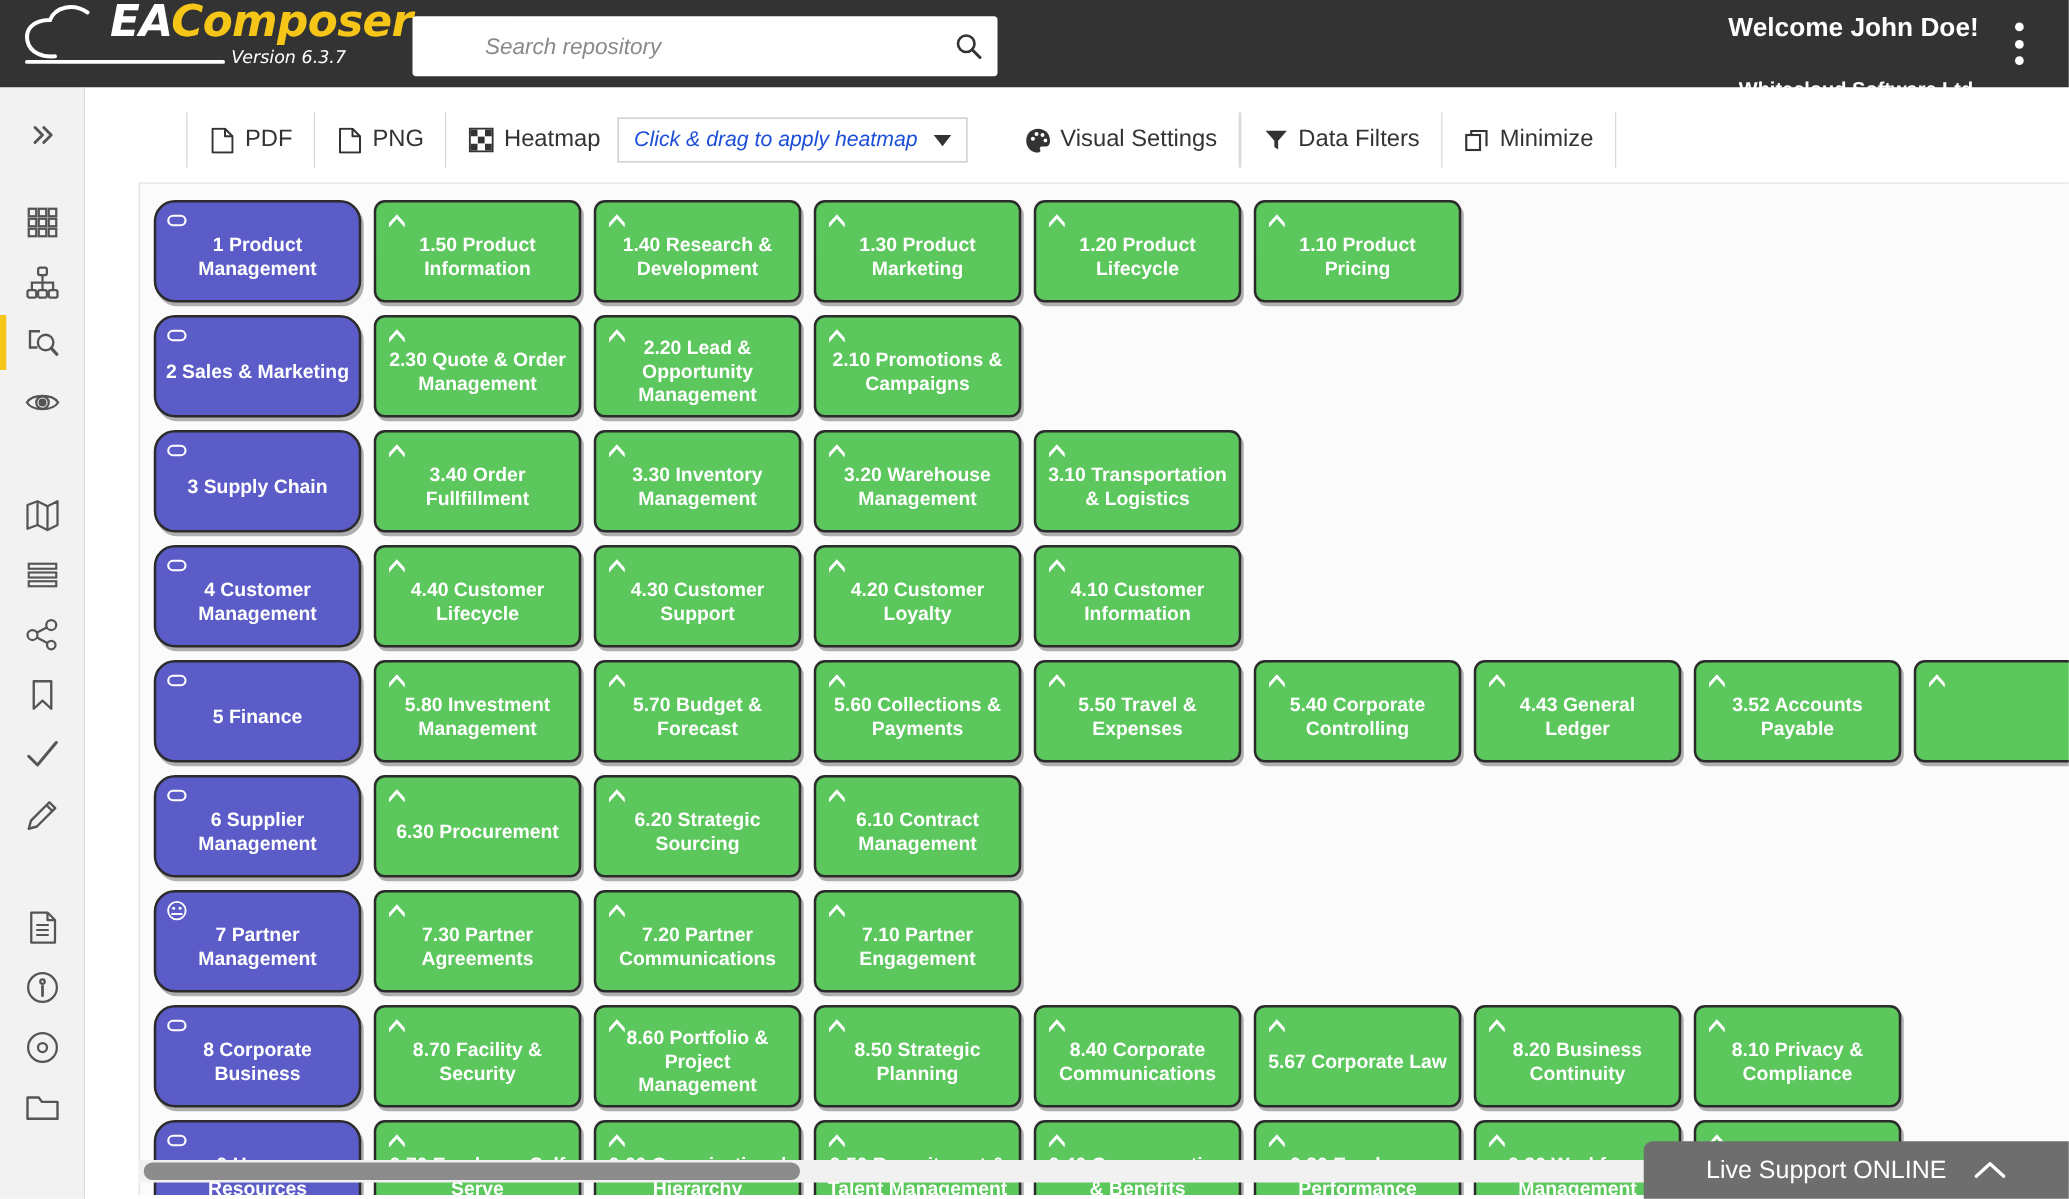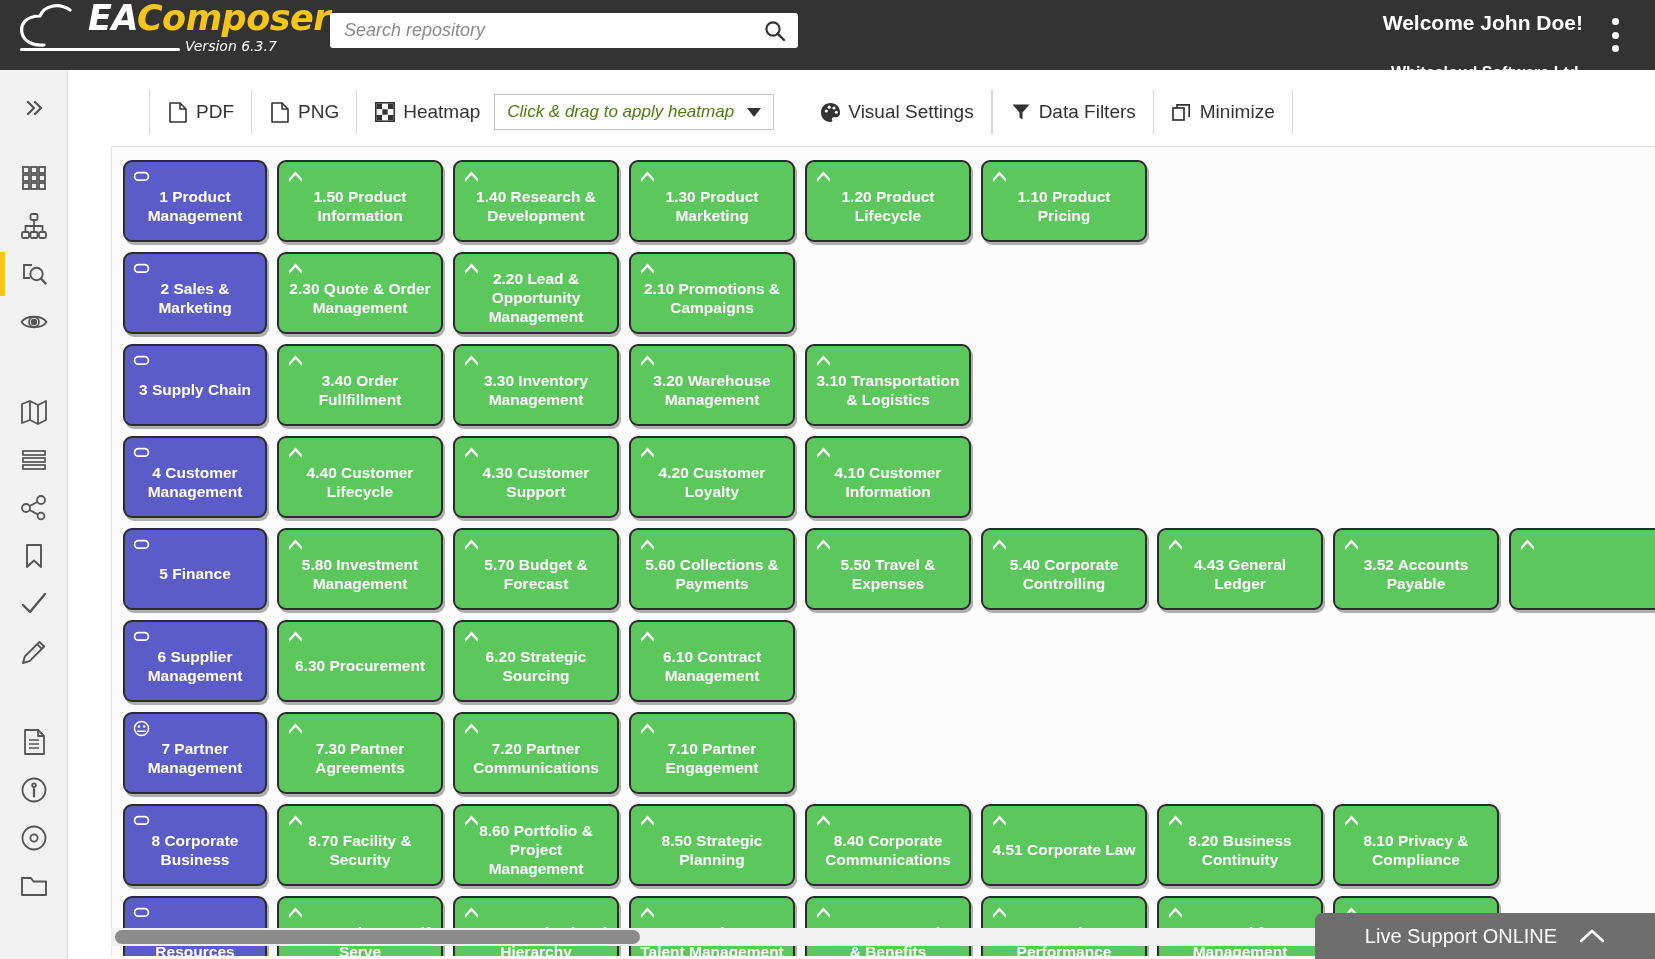--- a/index.html
+++ b/index.html
@@ -35,23 +35,23 @@
     color: #ffffff; font-size: 14px;
     font-family: "DejaVu Sans", sans-serif;
   }
   .brand-underline {
     position: absolute; left: 20px; top: 58px;
     width: 160px; height: 3px; background: #ffffff; border-radius: 2px;
   }
 
   .searchwrap {
     position: absolute; left: 330px; top: 13px;
-    width: 468px; height: 35px;
+    width: 468px; height: 48px;
     background: #ffffff; border-radius: 3px;
-    display: flex; align-items: center;
+    display: flex; align-items: center; padding-left: 44px;
   }
   .searchwrap input {
     flex: 1; border: none; outline: none;
     font-size: 18px; padding: 0 14px;
     font-style: italic; color: #333;
     font-family: "Liberation Sans", sans-serif;
     background: transparent;
   }
   .searchwrap input::placeholder { color: #8a8a8a; font-style: italic; }
   .search-icon { width: 46px; height: 43px; display:flex; align-items:center; justify-content:center; cursor:pointer;}
@@ -117,21 +117,21 @@
   .tb-sep { width: 22px; }
   .tb-ico { width: 22px; height: 22px; display:flex; align-items:center; justify-content:center; }
 
   .heatmap-select {
     width: 280px; height: 36px; margin-left: 6px; margin-right: 6px;
     border: 1px solid #c4c4c4; background: #fff;
     display: flex; align-items: center; justify-content: space-between;
     padding: 0 12px; cursor: pointer;
   }
   .heatmap-select span {
-    font-style: italic; color: #4d7c0f; font-size: 17px;
+    font-style: italic; color: #1d4ed8; font-size: 17px;
   }
   .caret { width: 0; height: 0; border-left: 7px solid transparent;
            border-right: 7px solid transparent; border-top: 9px solid #333; }
 
   
   .panel {
     position: absolute; left: 43px; top: 76px;
     width: 1544px; height: 810px;
     background: #fbfbfb;
     border: 1px solid #e3e3e3;
@@ -151,21 +151,21 @@
     border: 2.5px solid #2b2b2b;
     box-shadow: 2px 3px 0 rgba(0,0,0,0.30);
     display: flex; align-items: center; justify-content: center;
     text-align: center;
     color: #ffffff; font-size: 15.5px; font-weight: bold;
     line-height: 1.22;
     padding: 10px 7px 6px 7px;
     cursor: pointer;
     user-select: none;
   }
-  .card.lvl1 { background: #5c5cc8; width: 144px; }
+  .card.lvl1 { background: #5c5cc8; width: 166px; border-radius: 17px; }
   .card.lvl2 { background: #5cc75c; width: 166px; }
   .card .label { display: block; padding-top: 7px; }
   .card .cico {
     position: absolute; left: 8px; top: 6px;
     width: 17px; height: 17px;
     pointer-events: none;
   }
 
   
   .hscroll {
@@ -728,21 +728,21 @@
           <div class="card lvl2">
             <span class="cico"><svg viewBox="0 0 17 17">
                 <path d="M2.2 14 L2.2 10.4 L8.5 3.4 L14.8 10.4 L14.8 14 L8.5 7 Z" fill="#ffffff"></path>
               </svg></span>
             <span class="label">8.40 Corporate Communications</span>
           </div>
           <div class="card lvl2">
             <span class="cico"><svg viewBox="0 0 17 17">
                 <path d="M2.2 14 L2.2 10.4 L8.5 3.4 L14.8 10.4 L14.8 14 L8.5 7 Z" fill="#ffffff"></path>
               </svg></span>
-            <span class="label">4.51 Corporate Law</span>
+            <span class="label">5.67 Corporate Law</span>
           </div>
           <div class="card lvl2">
             <span class="cico"><svg viewBox="0 0 17 17">
                 <path d="M2.2 14 L2.2 10.4 L8.5 3.4 L14.8 10.4 L14.8 14 L8.5 7 Z" fill="#ffffff"></path>
               </svg></span>
             <span class="label">8.20 Business Continuity</span>
           </div>
           <div class="card lvl2">
             <span class="cico"><svg viewBox="0 0 17 17">
                 <path d="M2.2 14 L2.2 10.4 L8.5 3.4 L14.8 10.4 L14.8 14 L8.5 7 Z" fill="#ffffff"></path>

